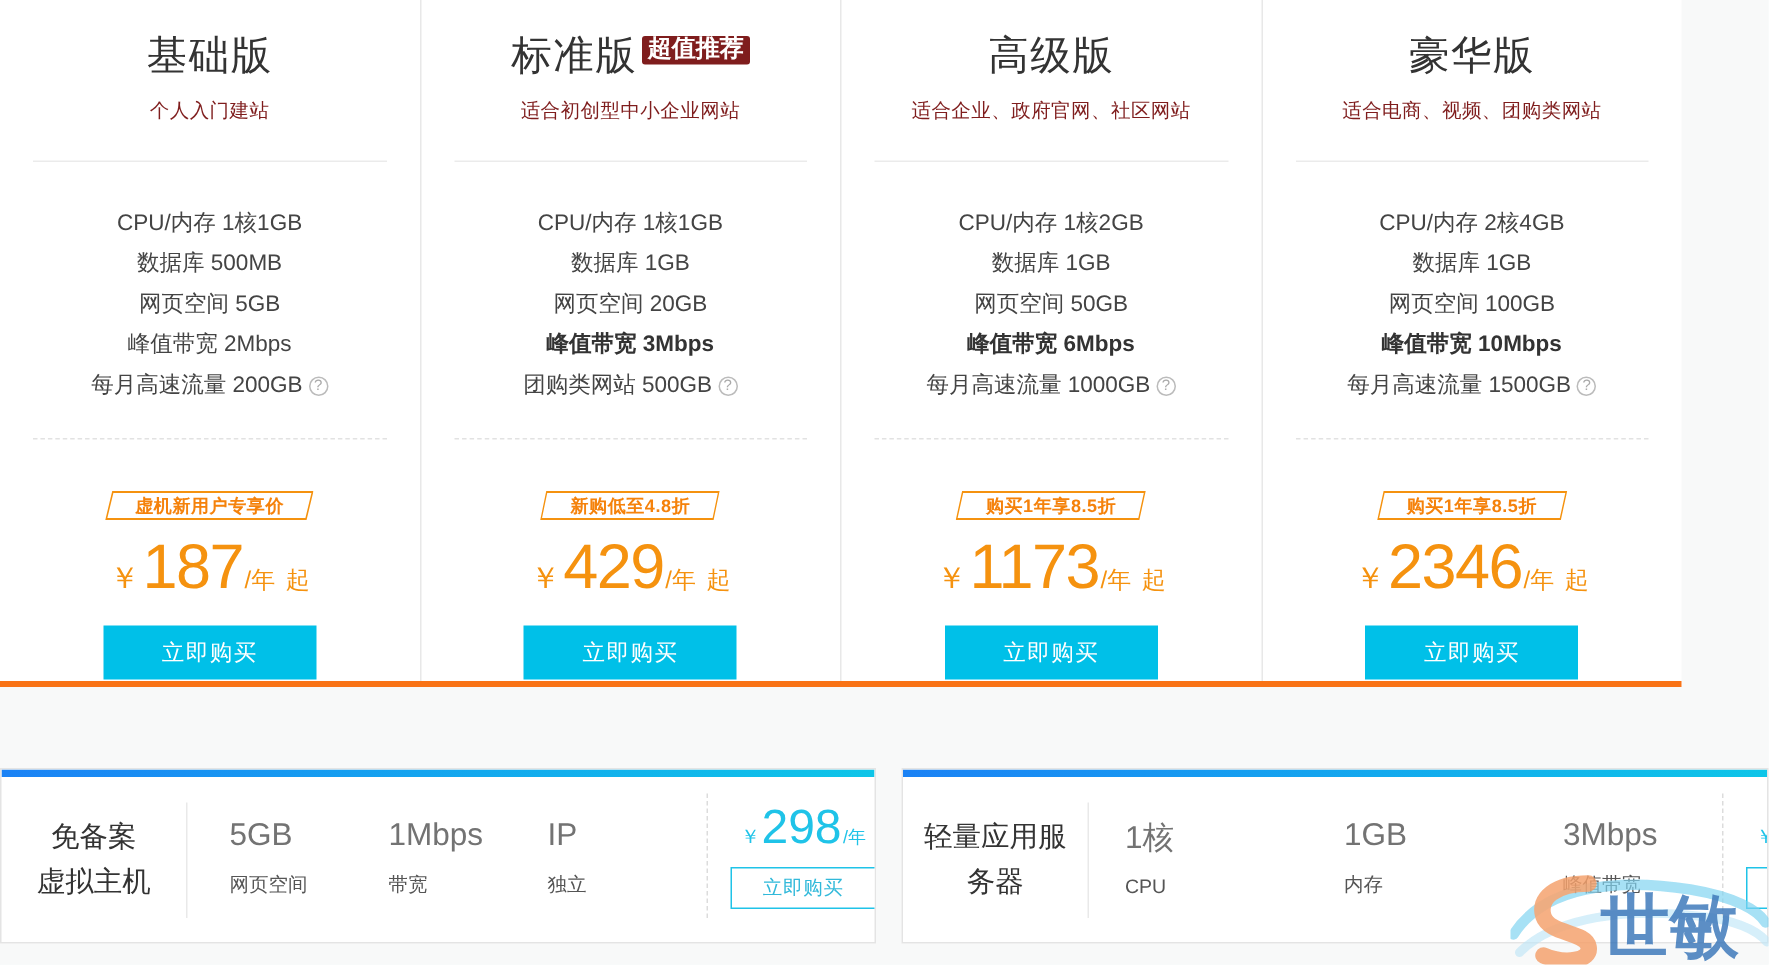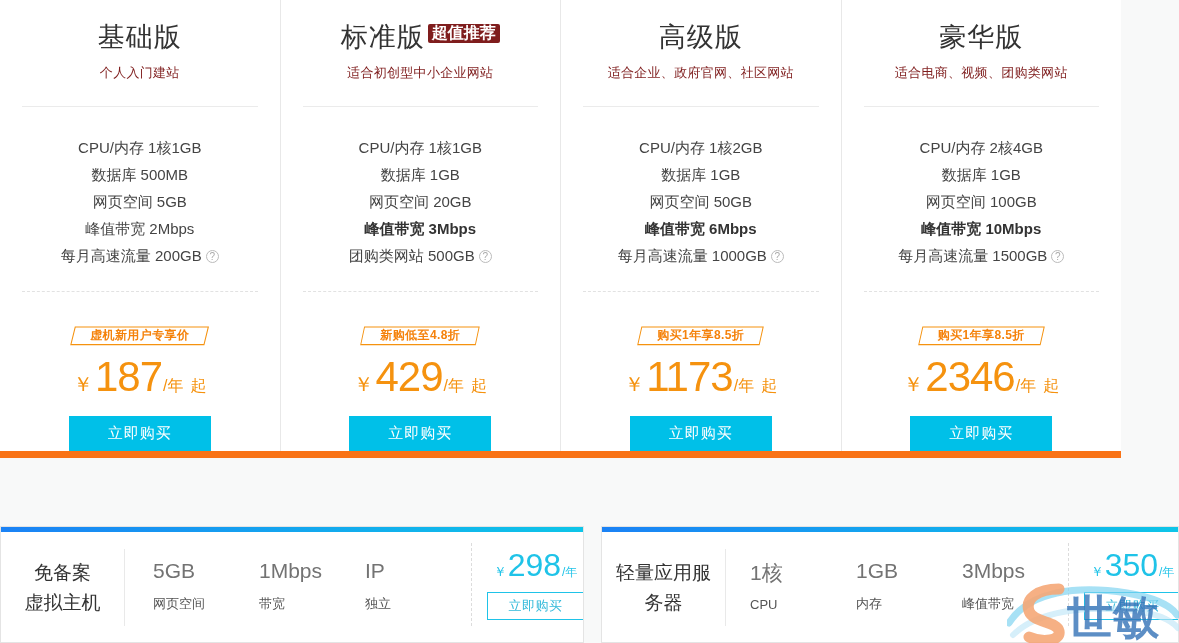--- a/index.html
+++ b/index.html
@@ -9,21 +9,21 @@
     background: #f8f9f9;
     overflow: hidden;
   }
 
   
   .plans-row {
     position: absolute; left: 0; top: 0;
     width: 1121px; height: 458px;
     background: #ffffff;
     display: flex;
-    border-bottom: 7px solid #f97316;
+    border-bottom: 4px solid #f97316;
   }
   .plan-card {
     position: relative;
     flex: 1 1 0;
     padding: 18px 22px 0 22px;
     display: flex;
     flex-direction: column;
     align-items: center;
   }
   .plan-card + .plan-card { border-left: 1px solid #e8e8e8; }
@@ -99,21 +99,21 @@
     font-size: 15px; letter-spacing: 1px; cursor: pointer;
     font-family: "Liberation Sans", sans-serif;
   }
 
   
   .bottom-area {
     position: absolute; left: 0; top: 458px; width: 1179px; height: 185px;
     background: #f8f9f9;
   }
   .mini-panel {
-    position: absolute; top: 68px; height: 117px;
+    position: absolute; top: 54px; height: 117px;
     background: #fff; border: 1px solid #e4e4e4;
     display: flex; align-items: stretch;
     overflow: hidden;
   }
   .mini-panel.left  { left: 0;   width: 584px; }
   .mini-panel.right { left: 601px; width: 578px; }
   .panel-topbar {
     position: absolute; left: 0; top: 0; width: 100%; height: 5px;
     background: linear-gradient(90deg, #1b82f5 0%, #13a9ee 55%, #0ec5e8 100%);
   }
@@ -124,21 +124,21 @@
     text-align: center;
     font-size: 19px; color: #333; line-height: 30px;
     border-right: 1px solid #e9e9e9;
     margin: 22px 0 16px 0;
     padding: 0 6px;
   }
   .panel-specs {
     flex: 1 1 auto; display: flex; align-items: center;
     padding-left: 28px;
   }
-  .panel-right .panel-specs { padding-left: 24px; }
+  .panel-right .panel-specs { padding-left: 24px; gap: 40px; }
   .spec-col { min-width: 74px; margin-right: 32px; }
   .spec-val { font-size: 21px; color: #737373; line-height: 30px; white-space: nowrap; }
   .spec-lbl { font-size: 13px; color: #555; margin-top: 9px; white-space: nowrap; }
 
   .panel-price {
     flex: none; width: 128px;
     border-left: 1px dashed #dcdcdc;
     display: flex; flex-direction: column; align-items: center; justify-content: center;
     margin: 16px 0;
   }

